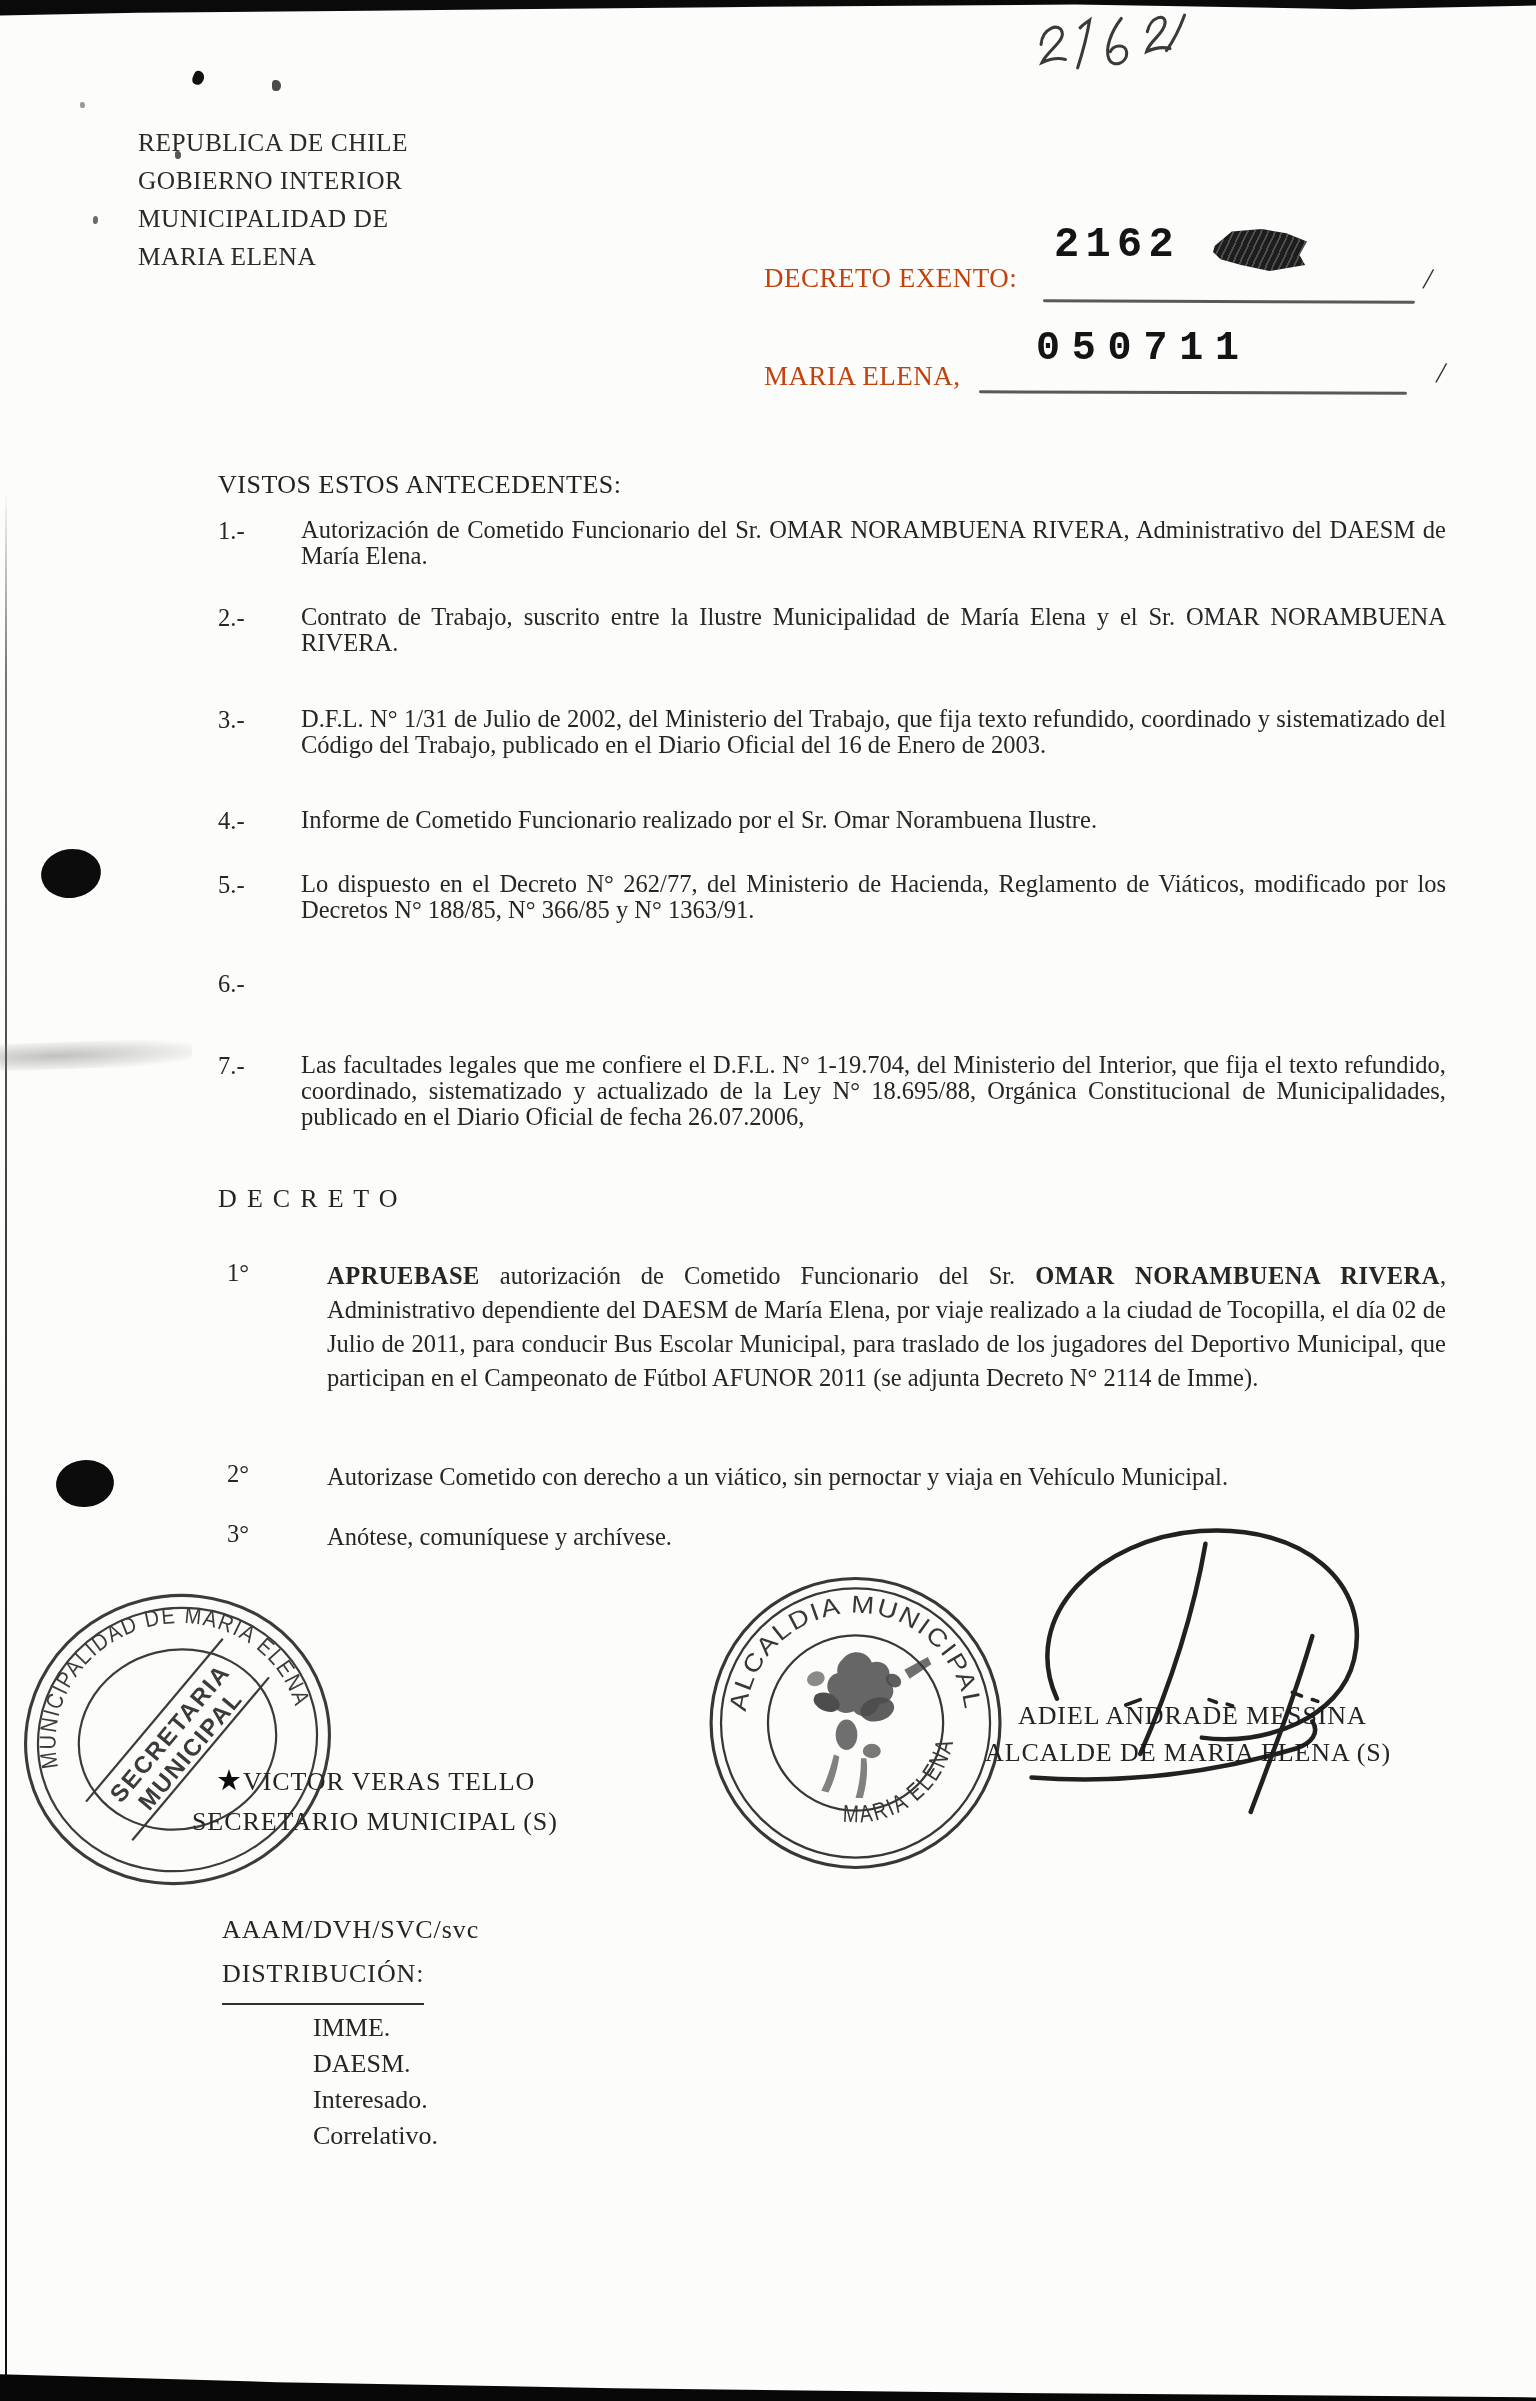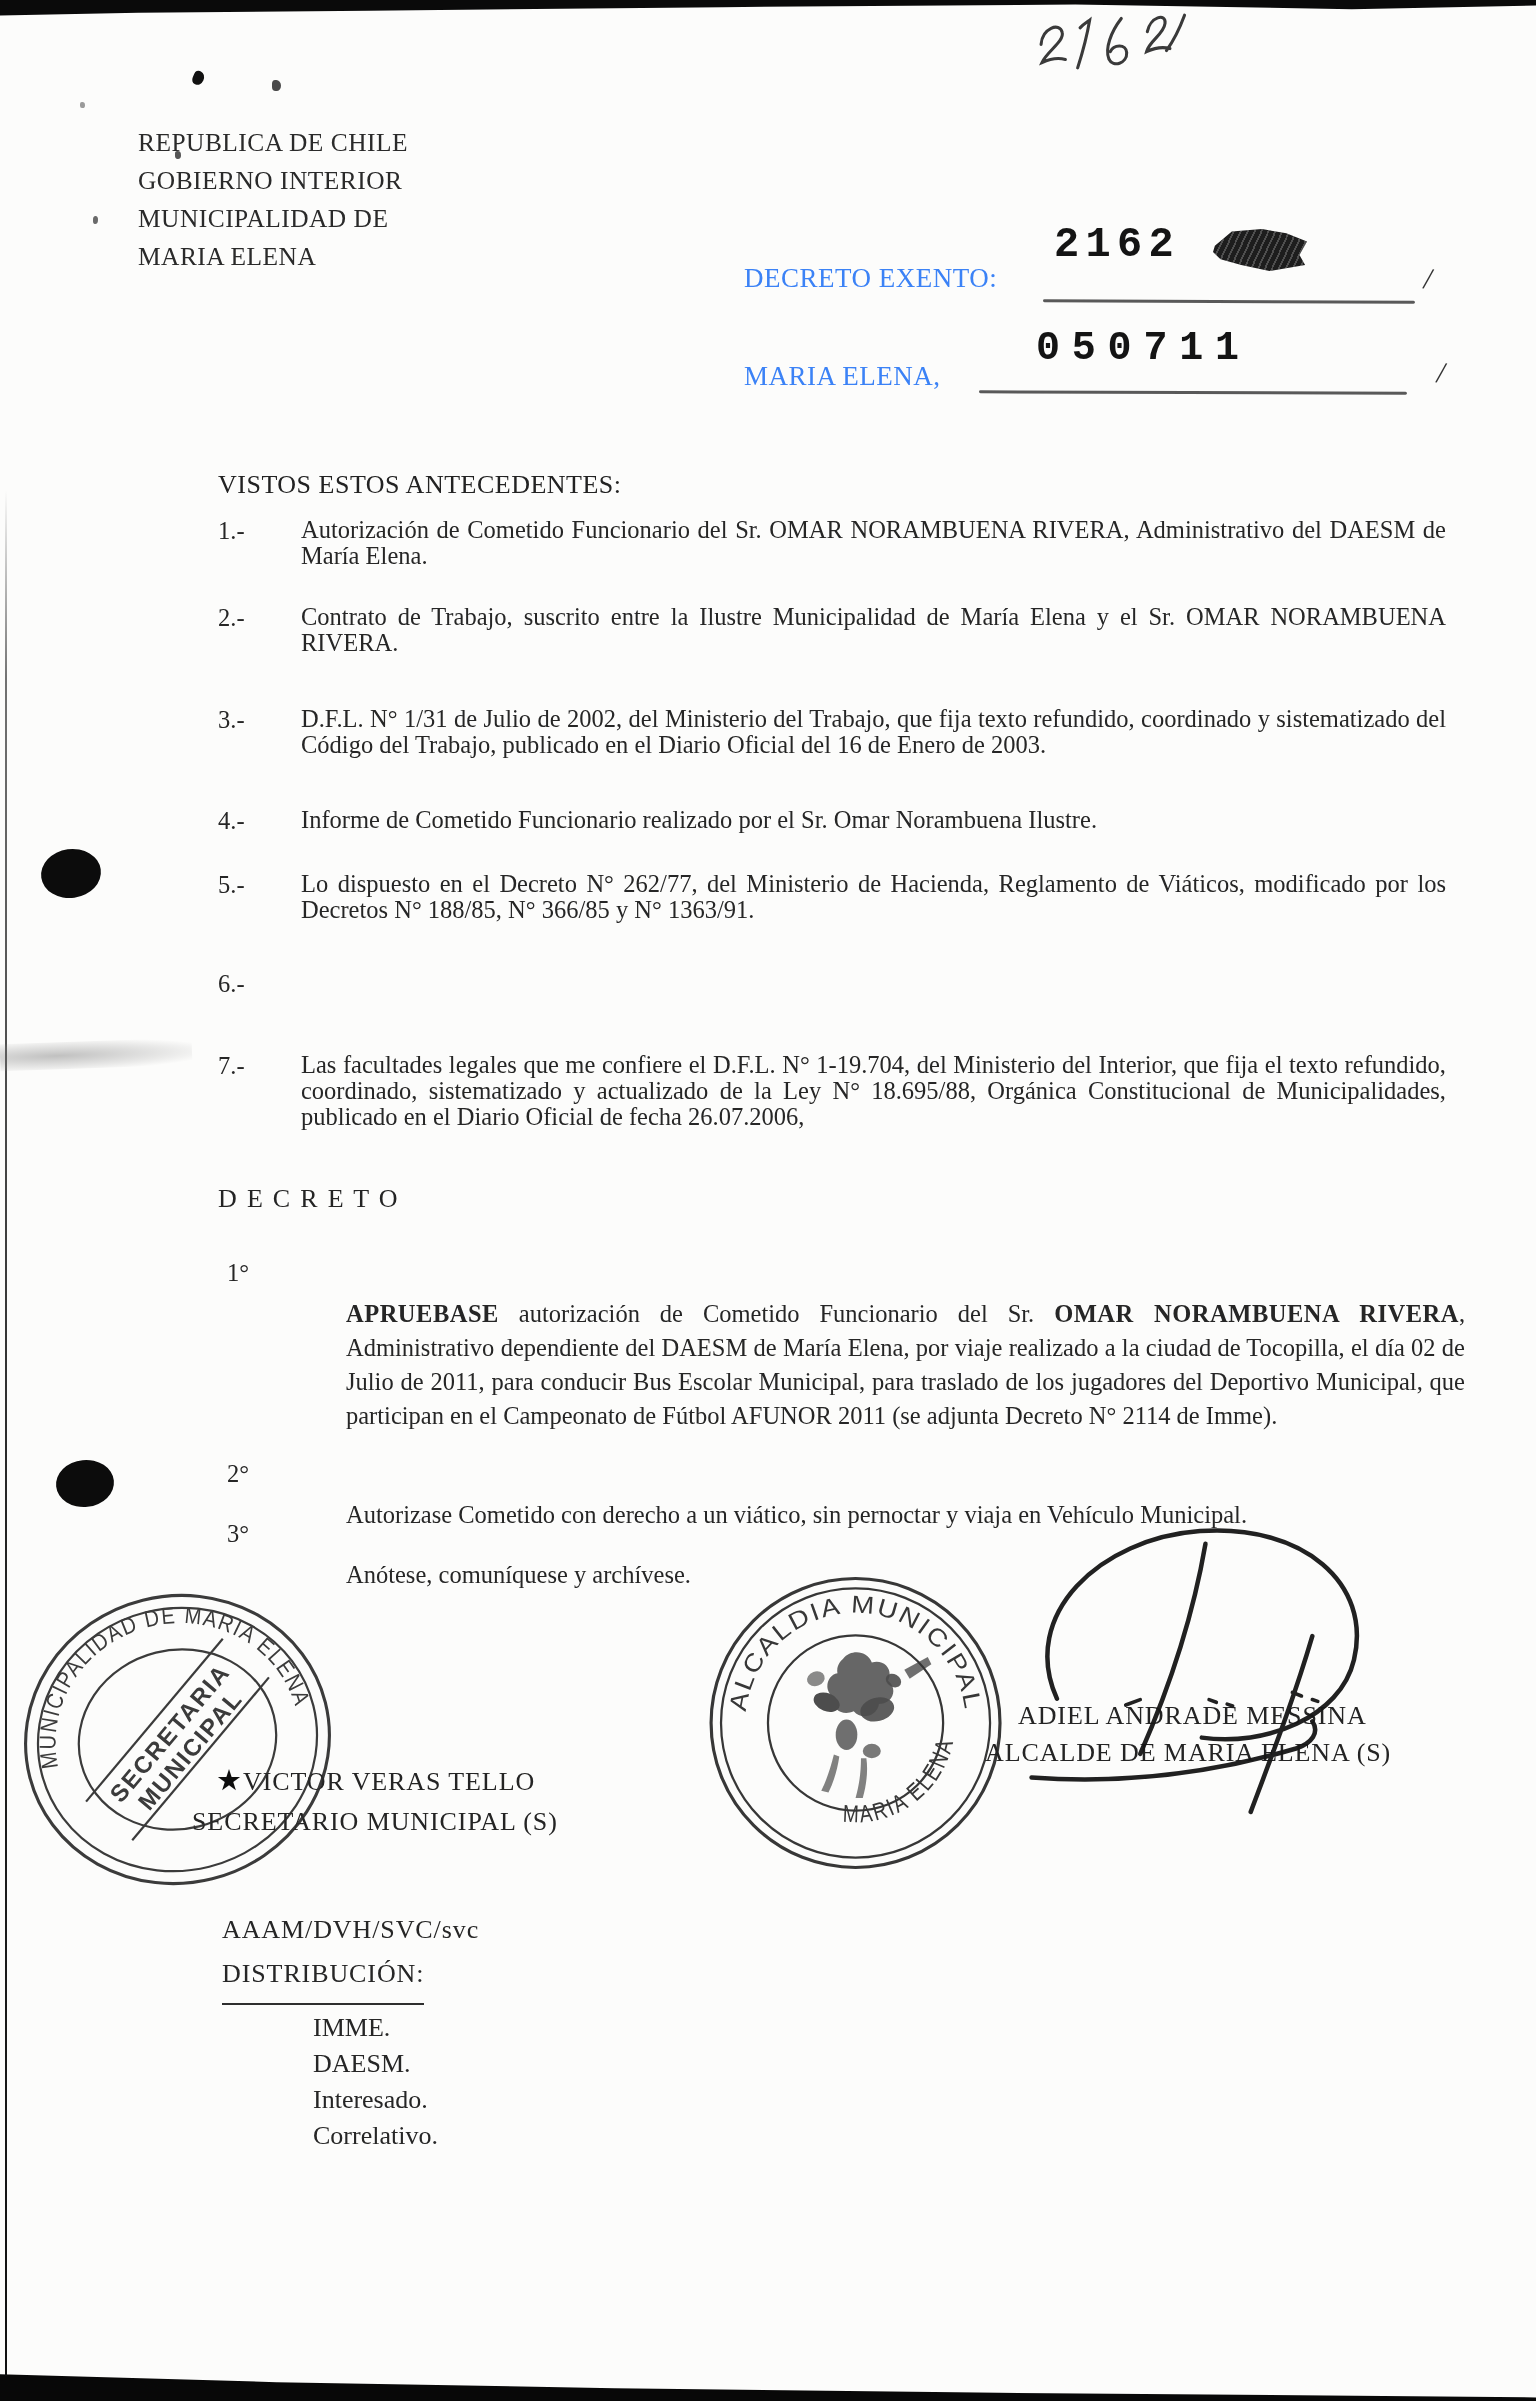--- a/index.html
+++ b/index.html
@@ -27,21 +27,21 @@
   .sp3{left:175px;top:151px;width:6.3px;height:8.2px;background:#555;}
   .sp4{left:80px;top:102px;width:5.4px;height:6.3px;background:#9a9a9a;}
   .sp5{left:93px;top:216px;width:5.4px;height:8.2px;background:#6a6a6a;border-radius:50% 50% 60% 40%;}
   
   .handwritten{left:1034px;top:11px;width:181px;height:69px;transform:rotate(-3deg);}
   
   .header-block{left:138px;top:123px;width:245px;text-align:left;
     font-size:25.4px;line-height:38px;letter-spacing:0.5px;color:#2a2a2a;}
   .header-block div{white-space:nowrap;}
   
-  .field-label{font-size:27px;letter-spacing:0.5px;color:#3b82f6;}
+  .field-label{font-size:27px;letter-spacing:0.5px;color:#c2410c;margin-left:20px;}
   .lab-decreto{left:744px;top:263px;}
   .lab-fecha{left:744px;top:361px;}
   .stamp-num{font-family:"Liberation Mono",monospace;font-weight:bold;color:#141414;}
   .num-decreto{left:1054px;top:221px;font-size:42px;letter-spacing:6.3px;}
   .num-fecha{left:1036px;top:326px;font-size:40px;letter-spacing:11.8px;}
   .ink-blob{left:1213px;top:229px;width:94px;height:42px;background:#1d1d1d;
     clip-path:polygon(2% 40%,20% 6%,52% 0%,78% 10%,100% 30%,92% 62%,98% 86%,60% 100%,30% 86%,8% 72%,0 55%);}
   .ink-blob:after{content:"";position:absolute;inset:0;
     background:repeating-linear-gradient(115deg,rgba(255,255,255,.22) 0 1.8px,transparent 1.8px 6.3px);}
   .rule{height:2.7px;background:#3c3c3c;opacity:.85;border-radius:1.8px;}
@@ -51,21 +51,21 @@
   .slash1{left:1424px;top:261px;}
   .slash2{left:1437px;top:355px;}
   
   .vistos{left:218px;top:470px;font-size:26px;letter-spacing:0.5px;color:#222;}
   .row-num{left:218px;width:78px;font-size:24.5px;color:#262626;}
   .row-txt{left:301px;width:1145px;font-size:24.5px;line-height:26px;text-align:justify;color:#262626;}
   .a1{top:517px;} .a2{top:604px;} .a3{top:706px;} .a4{top:807px;}
   .a5{top:871px;} .a6{top:970px;} .a7{top:1052px;}
   .decreto-heading{left:218px;top:1184px;font-size:26px;letter-spacing:1.8px;color:#242424;}
   .res-num{left:227px;width:73px;font-size:24.5px;}
-  .res-txt{left:346px;width:1119px;font-size:24.5px;line-height:34px;text-align:justify;margin-top:38px;}
+  .res-txt{left:327px;width:1119px;font-size:24.5px;line-height:34px;text-align:justify;}
   .r1{top:1259px;} .r2{top:1460px;} .r3{top:1520px;}
   .b{font-weight:bold;letter-spacing:0.5px;}
   
   .stamp-left-svg{left:9px;top:1580px;width:337px;height:319px;opacity:.92;}
   .stamp-center-svg{left:700px;top:1565px;width:312px;height:316px;opacity:.9;}
   .sig-right-svg{left:993px;top:1513px;width:472px;height:317px;}
   .sig-name{font-size:26px;letter-spacing:0.9px;color:#242424;white-space:nowrap;}
   .sig-star{left:216px;top:1763px;font-size:29px;color:#0d0d0d;}
   .name-left{left:243px;top:1767px;}
   .title-left{left:192px;top:1807px;}

